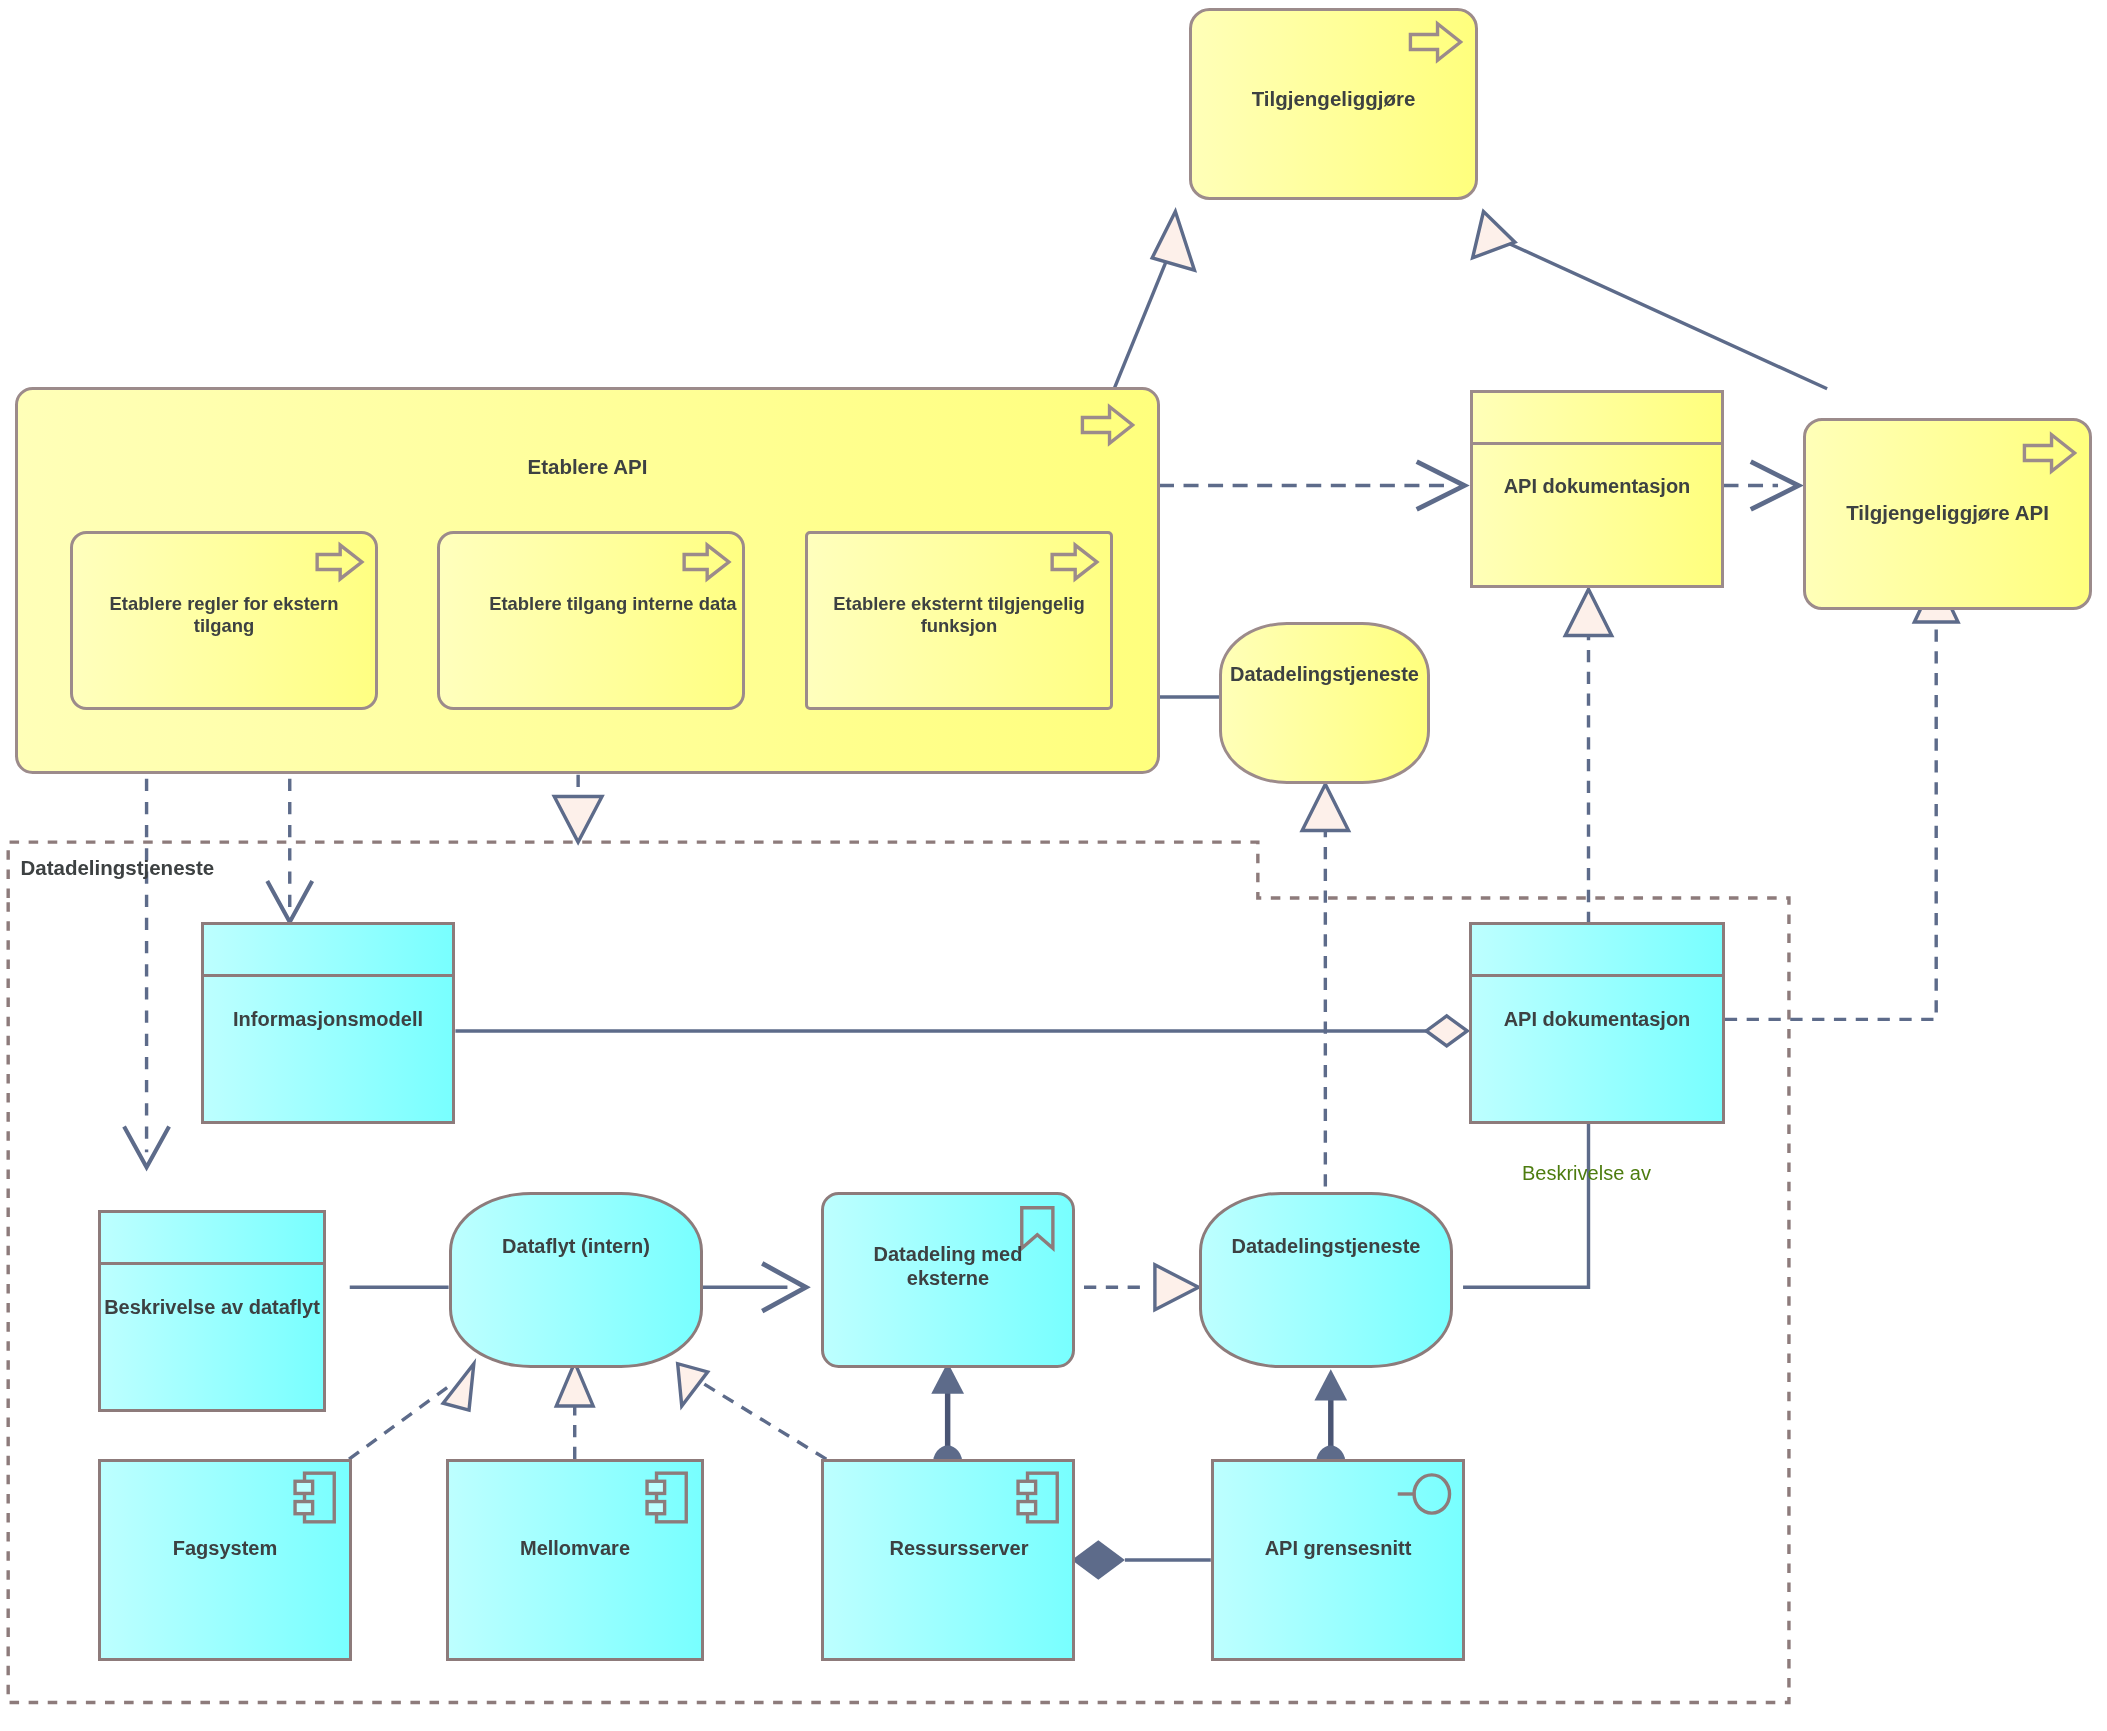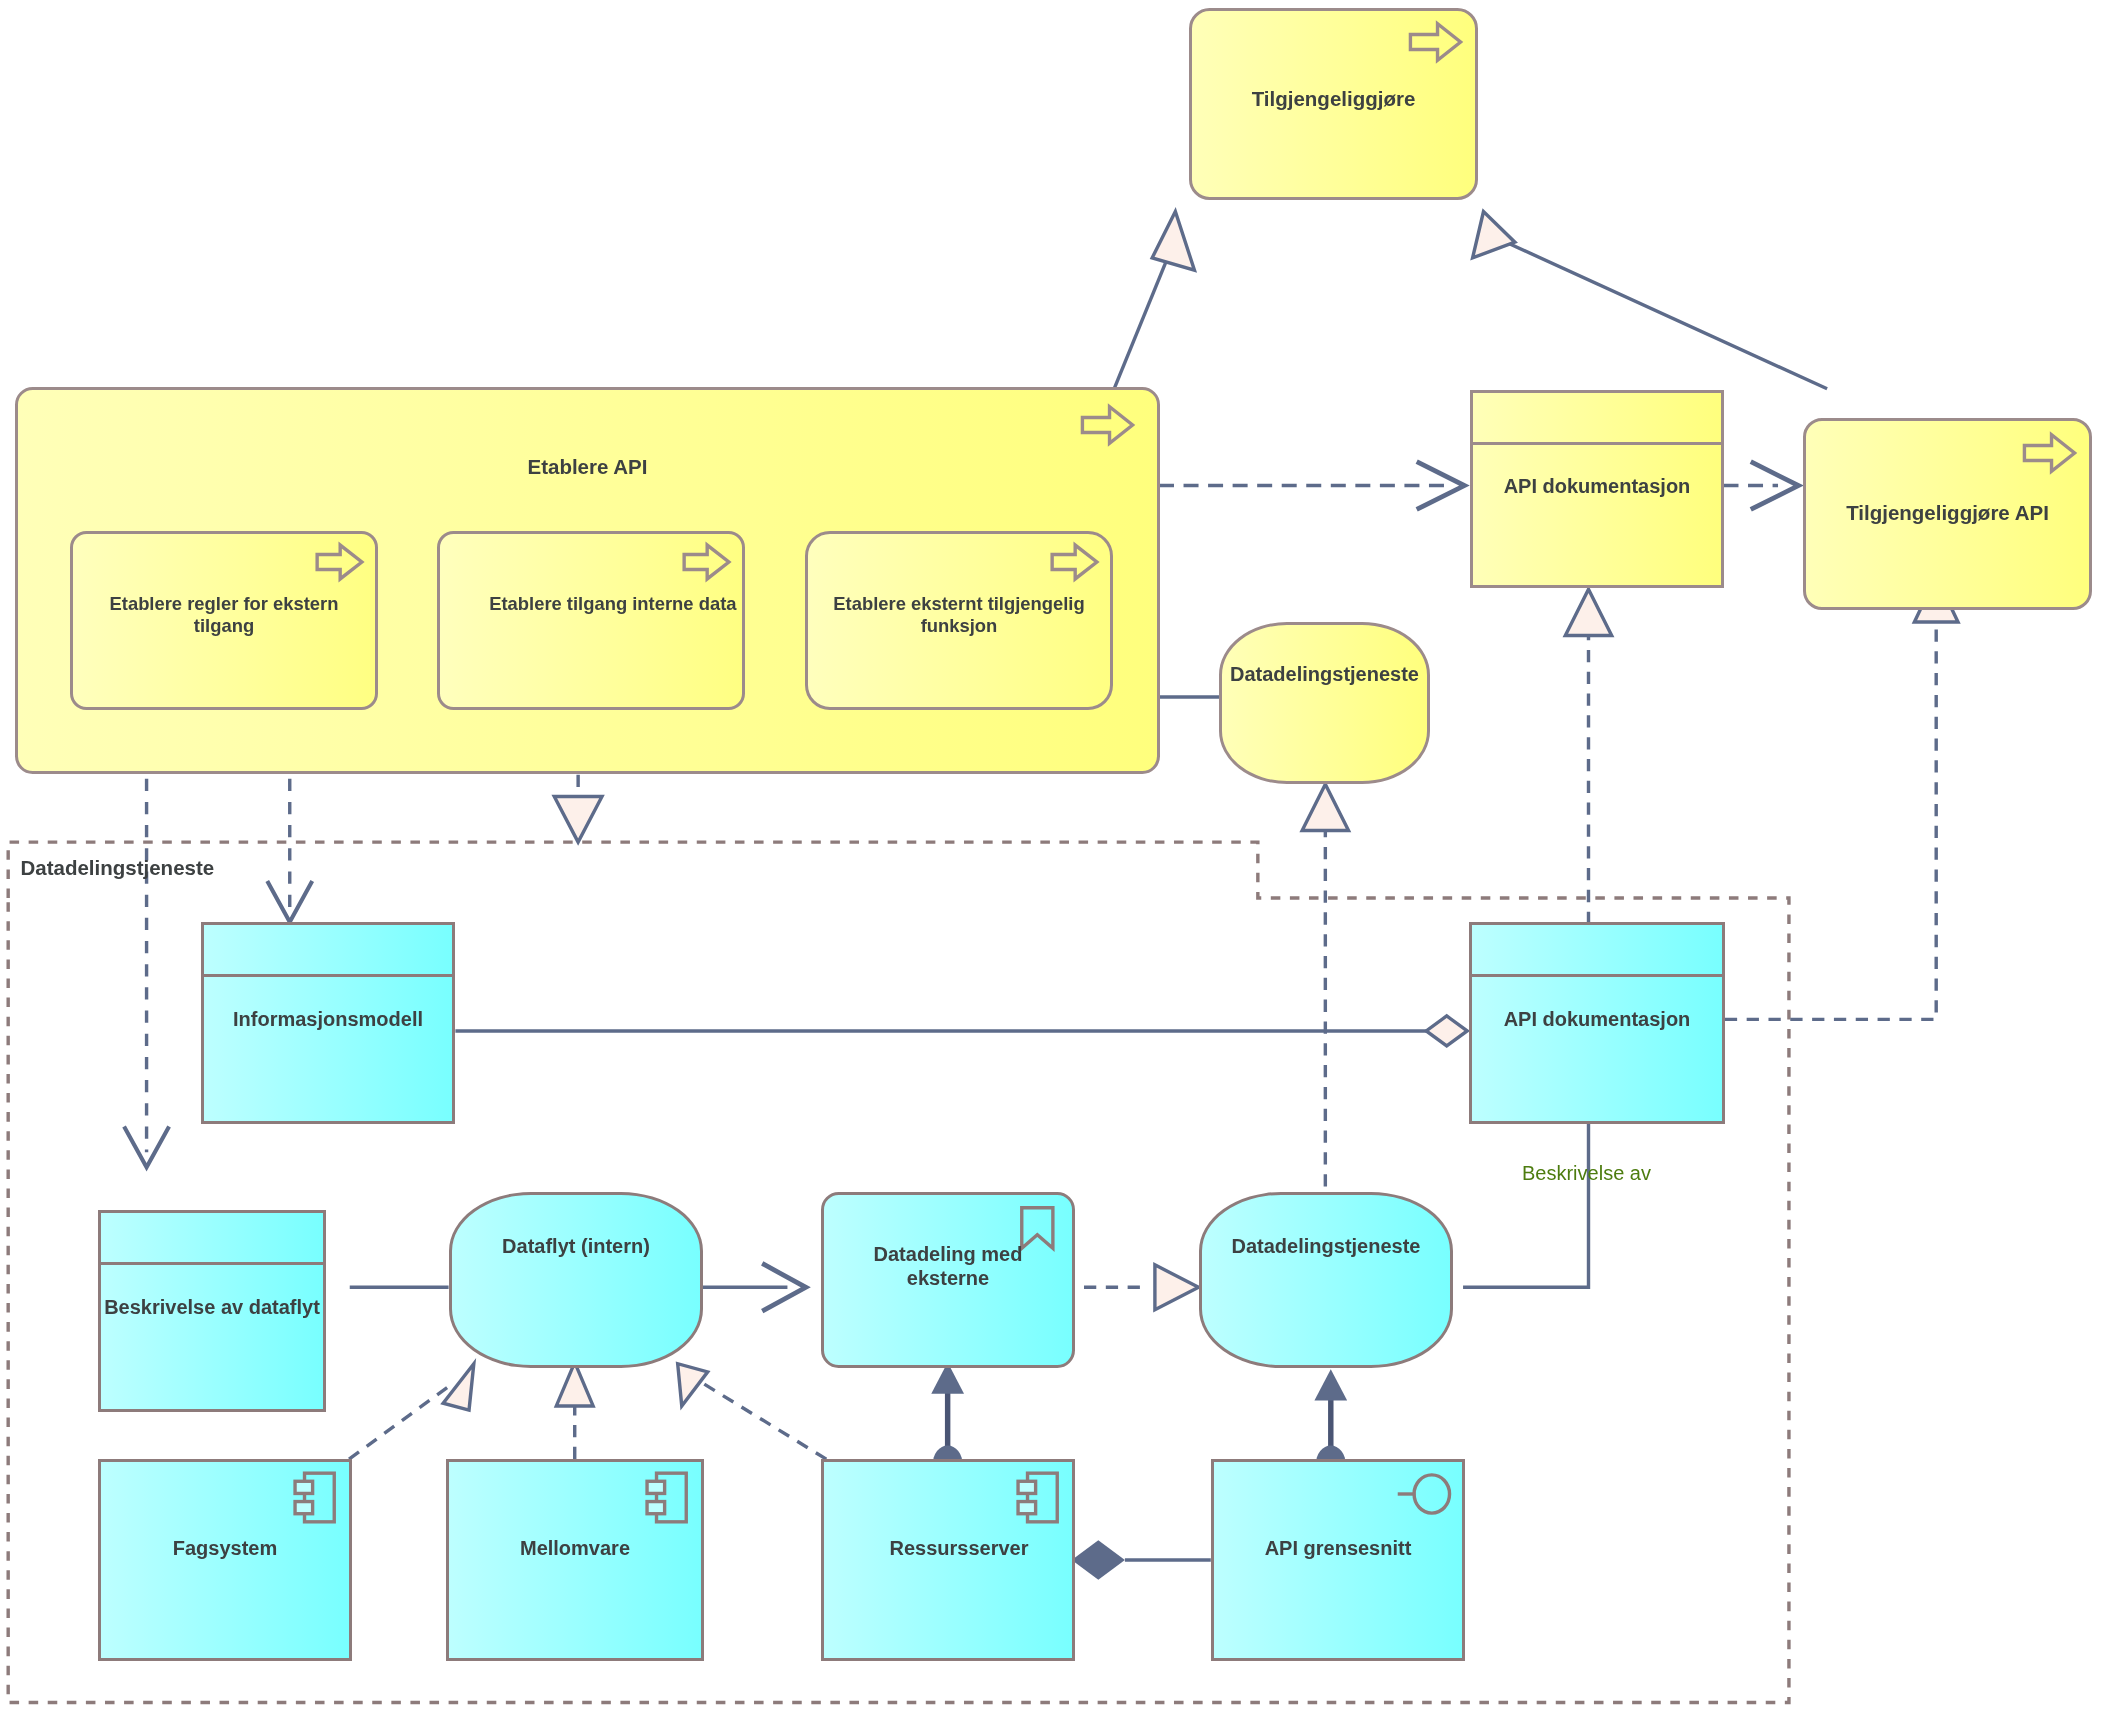--- a/index.html
+++ b/index.html
@@ -174,21 +174,21 @@
       <div class="lbl" style="left:5.5px;right:5.5px;top:59px;font-size:18.4px;">Etablere regler for ekstern tilgang</div>
     </div>
 
     <div class="node" style="left:419px;top:141px;width:308px;height:179px;border:3.4px solid #9c8b8b;border-radius:16.4px;background:linear-gradient(90deg,#ffffbd,#ffff82);">
       <svg width="53" height="42" style="position:absolute;right:9.5px;top:6.8px;" viewBox="0 0 78 62">
         <polygon points="6,20 40,20 40,6 72,31 40,56 40,42 6,42" fill="none" stroke="#9c8b8b" stroke-width="5"></polygon>
       </svg>
       <div class="lbl" style="left:5.5px;right:5.5px;top:59px;font-size:18.4px;text-align:right;">Etablere tilgang interne data</div>
     </div>
 
-    <div class="node" style="left:787px;top:141px;width:308px;height:179px;border:3.4px solid #9c8b8b;border-radius:25px;background:linear-gradient(90deg,#ffffbd,#ffff82);">
+    <div class="node" style="left:787px;top:141px;width:308px;height:179px;border:3.4px solid #9c8b8b;border-radius:5px;background:linear-gradient(90deg,#ffffbd,#ffff82);">
       <svg width="53" height="42" style="position:absolute;right:9.5px;top:6.8px;" viewBox="0 0 78 62">
         <polygon points="6,20 40,20 40,6 72,31 40,56 40,42 6,42" fill="none" stroke="#9c8b8b" stroke-width="5"></polygon>
       </svg>
       <div class="lbl" style="left:5.5px;right:5.5px;top:59px;font-size:18.4px;">Etablere eksternt tilgjengelig funksjon</div>
     </div>
   </div>
 
   <div class="node" style="left:1470px;top:390px;width:254px;height:198px;border:3.4px solid #9c8b8b;background:linear-gradient(90deg,#ffffb8,#ffff7d);">
     <div style="position:absolute;left:0;right:0;top:49px;height:3.4px;background:#9c8b8b;"></div>
     <div class="lbl" style="left:0;right:0;top:82px;font-size:20px;">API dokumentasjon</div>

